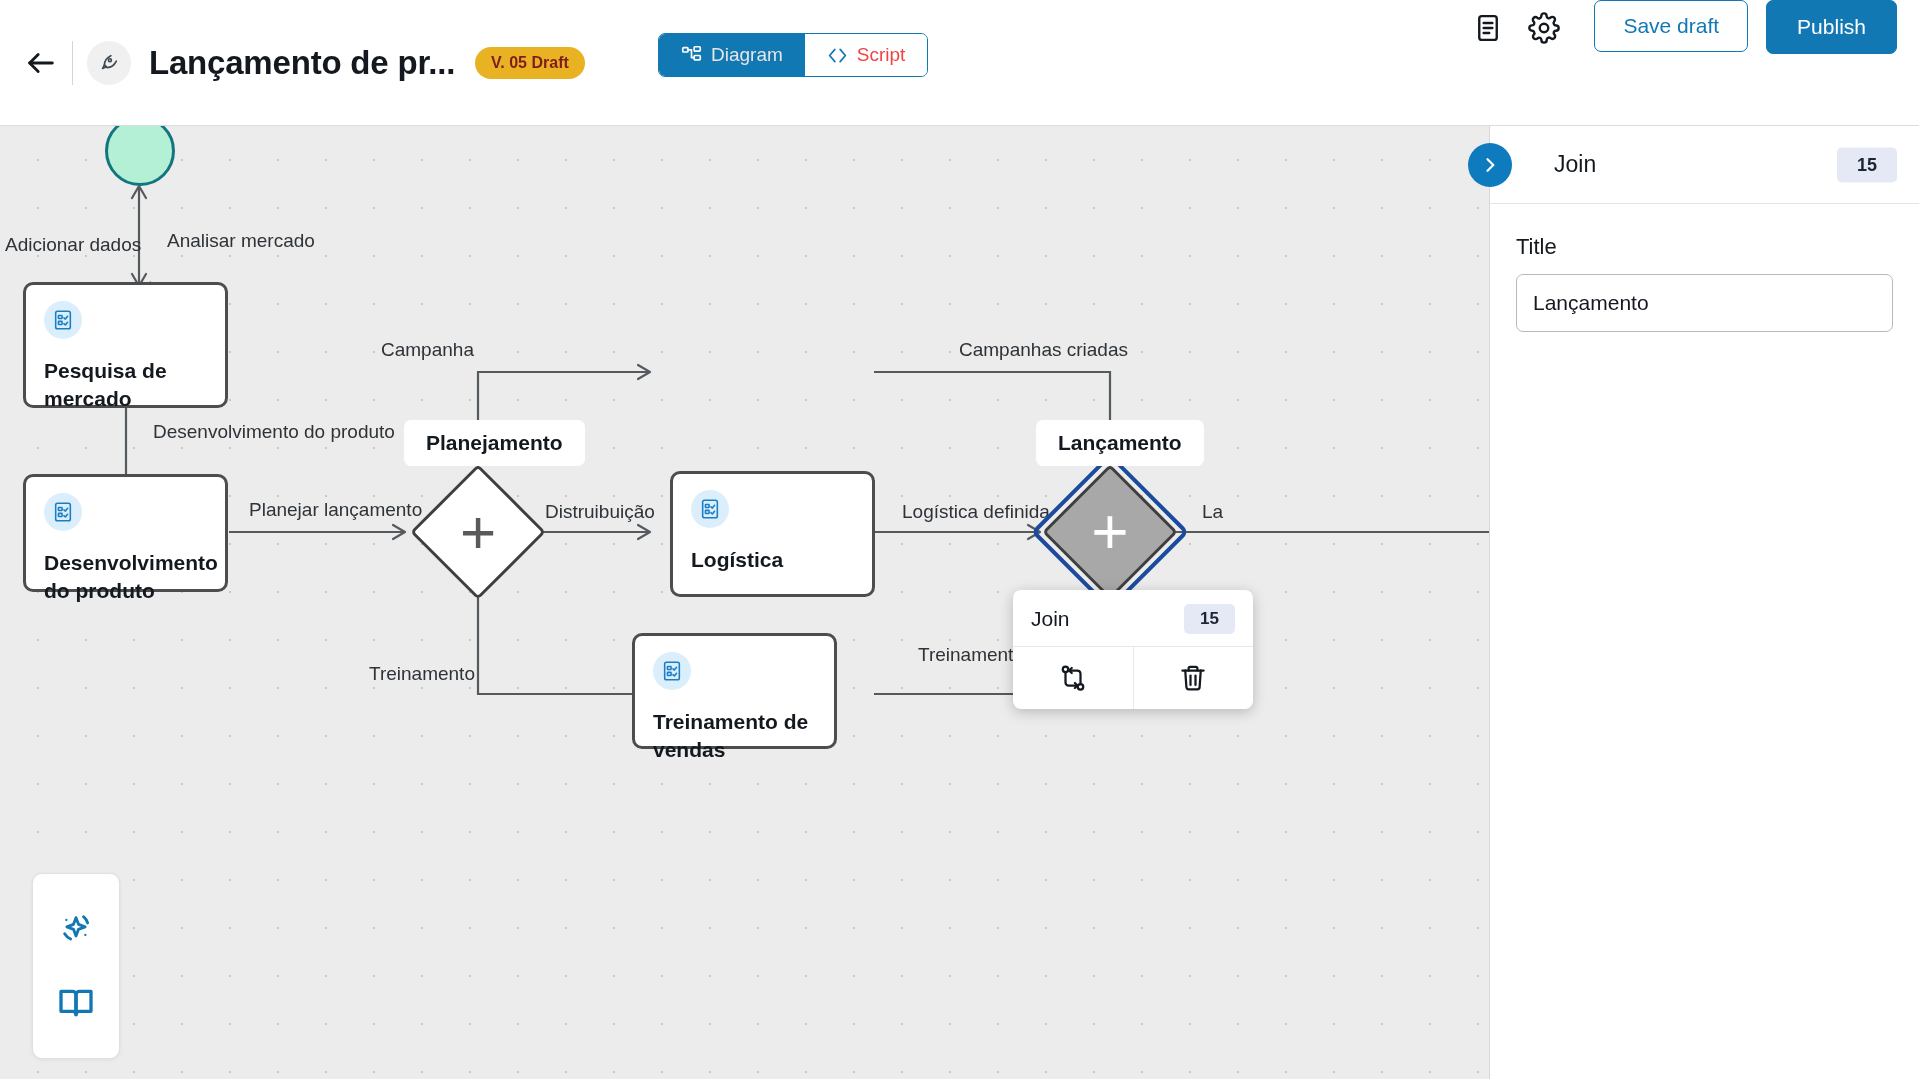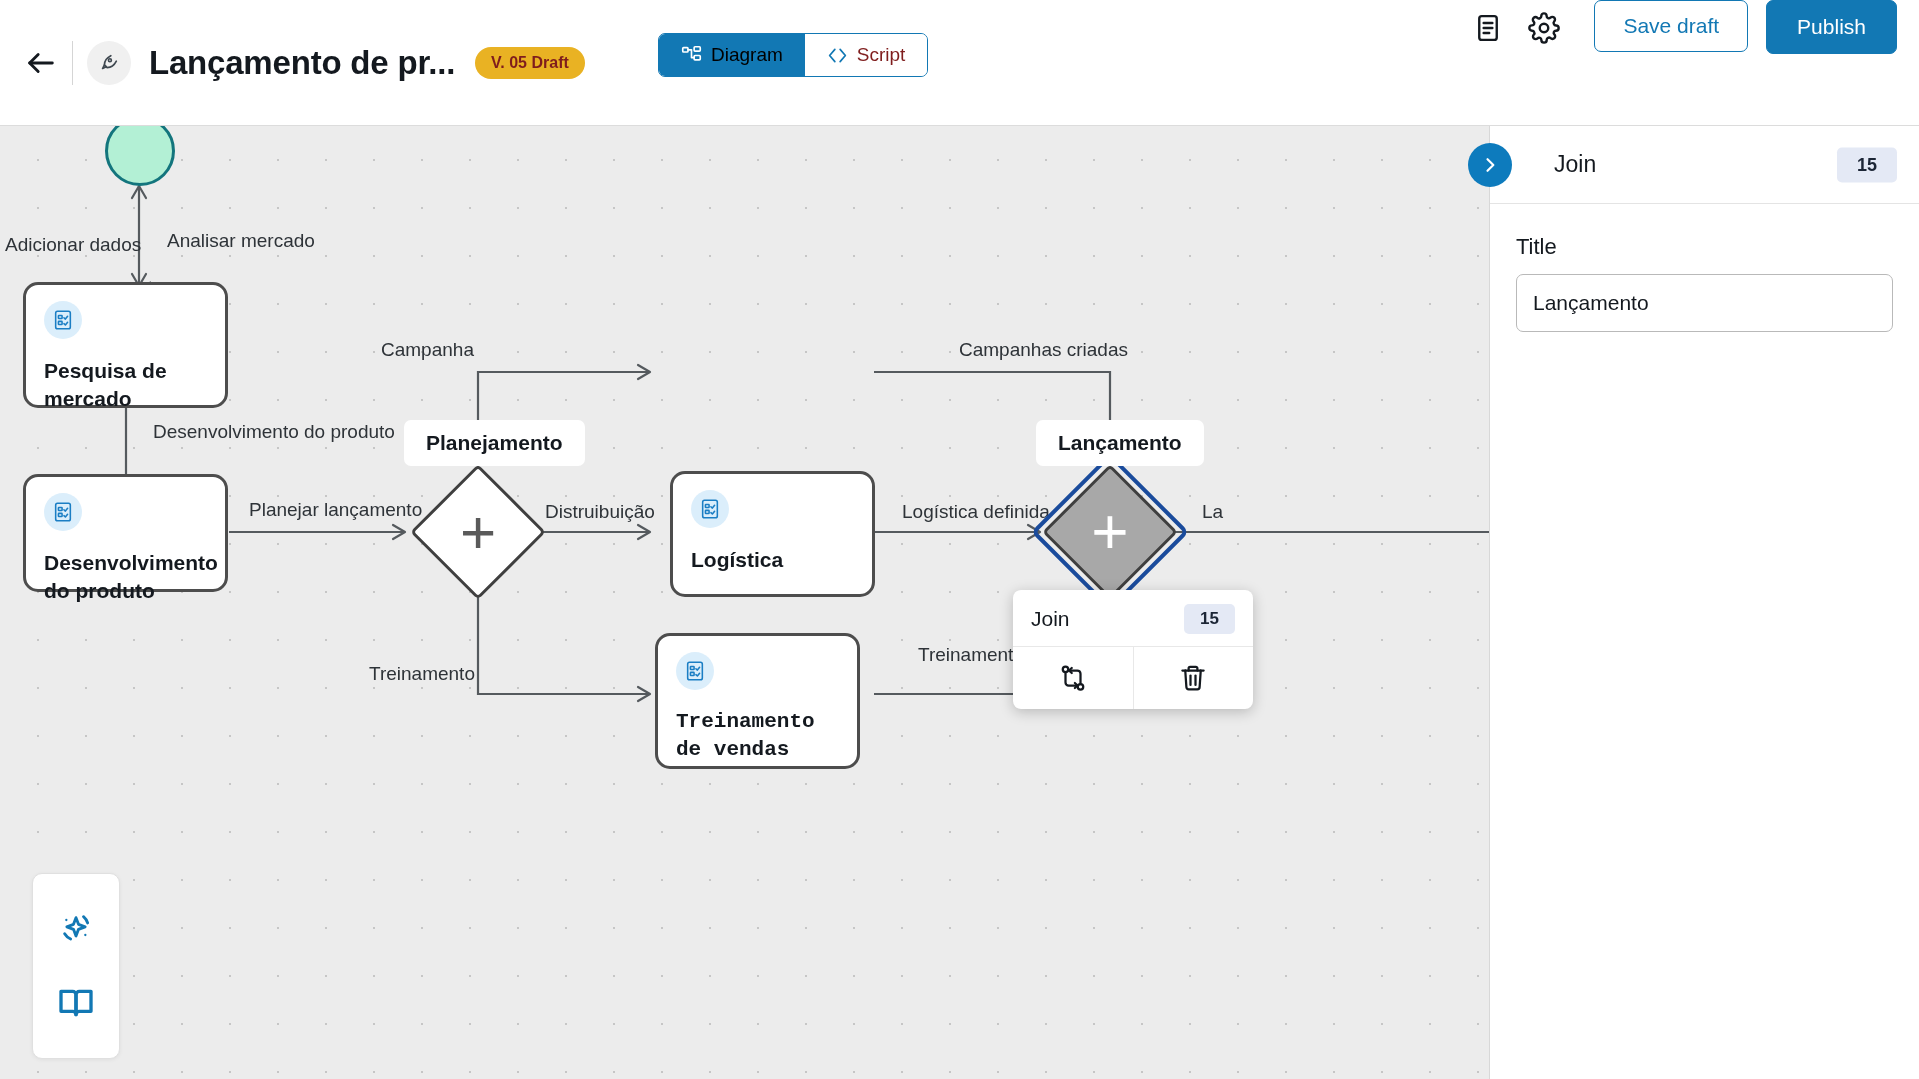--- a/index.html
+++ b/index.html
@@ -46,23 +46,23 @@
   }
 
   .seg-wrap {
     position: absolute; left: 658px; top: 33px;
     display: flex; border: 1px solid #1278b4; border-radius: 7px;
     overflow: hidden; height: 44px;
   }
   .seg-btn {
     display: flex; align-items: center; gap: 9px;
     padding: 0 22px; height: 100%;
-    font-size: 19px; cursor: pointer; background: #ffffff; color: #7f1d1d;
-  }
-  .seg-btn.active { background: #1278b4; color: #000000; }
+    font-size: 19px; cursor: pointer; background: #ffffff; color: #ef4444;
+  }
+  .seg-btn.active { background: #1278b4; color: #e5e5e5; }
 
   .hdr-right {
     position: absolute; right: 22px; top: 0; height: 126px;
     display: flex; align-items: flex-start; gap: 0;
   }
   .icon-btn {
     width: 56px; height: 56px; display: flex; align-items: center; justify-content: center;
     cursor: pointer;
   }
   .btn-outline {
@@ -87,21 +87,21 @@
     background-size: 48px 48px;
     background-position: 14px 10px;
     overflow: hidden;
   }
 
   .node { position: absolute; }
 
   .task-card {
     background: #ffffff;
     border: 3px solid #4d4d4d;
-    border-radius: 15px;
+    border-radius: 10px;
     padding: 16px 18px;
   }
   .task-icon {
     width: 38px; height: 38px; border-radius: 50%;
     background: #dbeefb;
     display: flex; align-items: center; justify-content: center;
   }
   .task-label {
     margin-top: 18px;
     font-size: 21px; font-weight: 700; color: #14191f;
@@ -380,21 +380,21 @@
         <rect x="4" y="2.5" width="16" height="19" rx="2"></rect>
         <rect x="7" y="7" width="4" height="3.4" rx="0.6"></rect>
         <rect x="7" y="13.5" width="4" height="3.4" rx="0.6"></rect>
         <polyline points="13,9.5 14.6,11 17,8"></polyline>
         <polyline points="13,16 14.6,17.5 17,14.5"></polyline>
       </svg>
     </div>
     <div class="task-label">Logística</div>
   </div>
 
-  <div class="node task-card" style="left:655px; top:507px; width:205px; height:136px;font-family:Liberation Mono, monospace;">
+  <div class="node task-card" style="left:632px; top:507px; width:205px; height:116px;">
     <div class="task-icon">
       <svg width="22" height="22" viewBox="0 0 24 24" fill="none" stroke="#1b7ec4" stroke-width="1.7" stroke-linecap="round" stroke-linejoin="round">
         <rect x="4" y="2.5" width="16" height="19" rx="2"></rect>
         <rect x="7" y="7" width="4" height="3.4" rx="0.6"></rect>
         <rect x="7" y="13.5" width="4" height="3.4" rx="0.6"></rect>
         <polyline points="13,9.5 14.6,11 17,8"></polyline>
         <polyline points="13,16 14.6,17.5 17,14.5"></polyline>
       </svg>
     </div>
     <div class="task-label">Treinamento de vendas</div>

